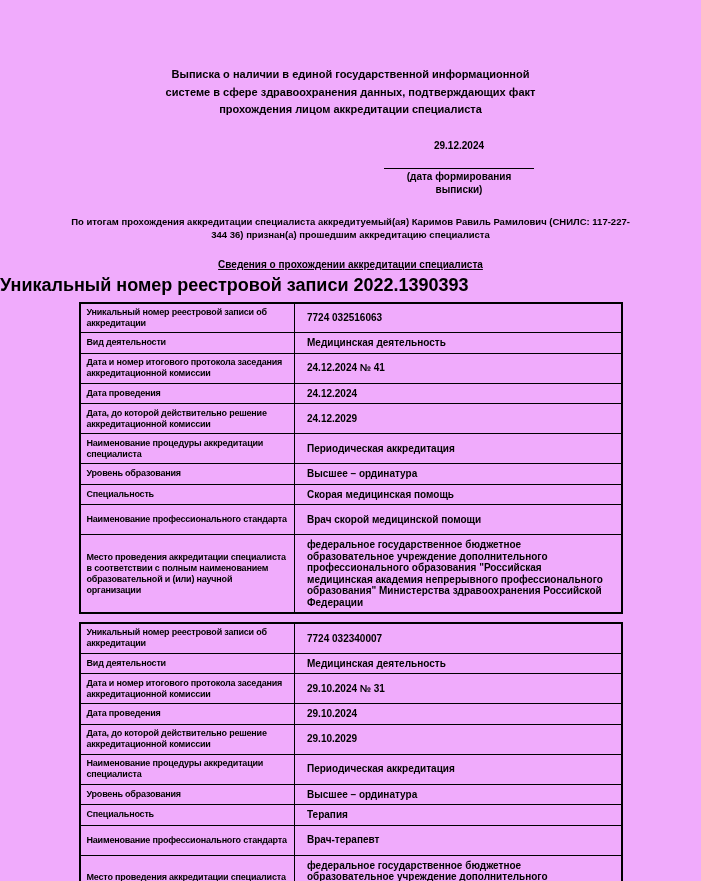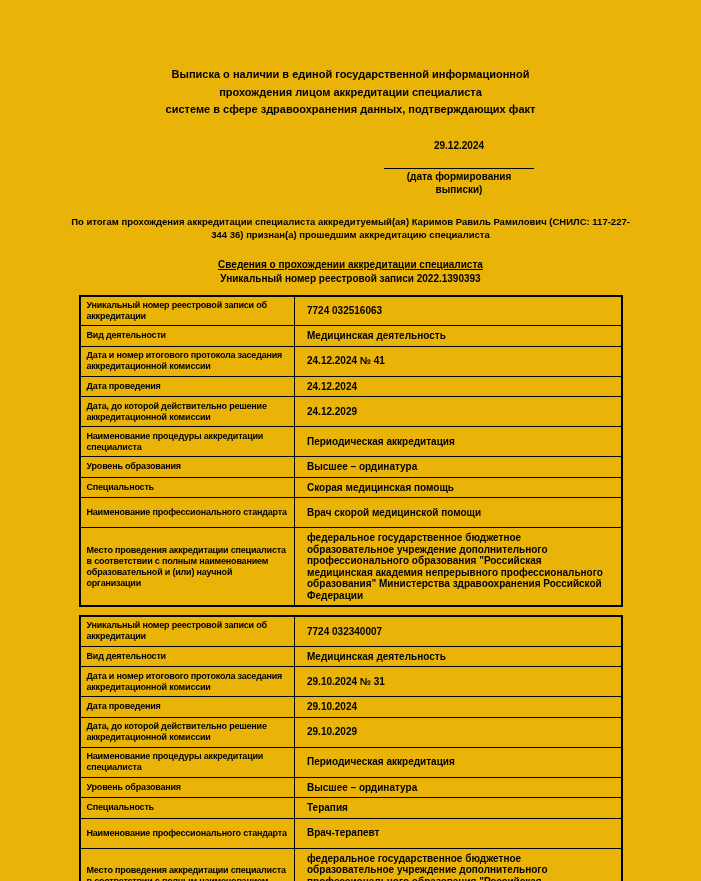--- a/index.html
+++ b/index.html
@@ -8,21 +8,21 @@
     background: #ffffff;
     font-family: "Liberation Sans", sans-serif;
     font-weight: bold;
     color: #000000;
   }
   .page {
     position: relative;
     width: 701px; height: 881px;
     padding-top: 66px;
     overflow: hidden;
-    background: #eab308;
+    background: #f0abfc;
   }
   .doc-title {
     text-align: center;
     font-size: 11px;
     line-height: 17.5px;
   }
   .date-block {
     width: 150px;
     margin: 20px 0 0 384px;
   }
@@ -46,22 +46,23 @@
     line-height: 13px;
   }
   .section-heading {
     margin-top: 18px;
     text-align: center;
     font-size: 10px;
     text-decoration: underline;
     line-height: 12px;
   }
   .record-heading {
-    text-align: center;
-    font-size: 10px;
+    margin-top: 7px;
+    text-align: left;
+    font-size: 18px;
     line-height: 15px;
   }
   table.record-table {
     width: 544px;
     margin: 9px auto 0 auto;
     border-collapse: collapse;
     border: 2px solid #000;
     table-layout: fixed;
   }
   table.record-table.second { margin-top: 8px; }
@@ -85,22 +86,22 @@
   tr.h2 { height: 30px; }
   tr.h5 { height: 63px; border-radius: 28px; }
 </style>
 </head>
 <body>
 
 <div class="page">
 
   <div class="doc-title">
     <div>Выписка о наличии в единой государственной информационной</div>
+    <div>системе в сфере здравоохранения данных, подтверждающих факт</div>
     <div>прохождения лицом аккредитации специалиста</div>
-    <div>системе в сфере здравоохранения данных, подтверждающих факт</div>
   </div>
 
   <div class="date-block">
     <div class="date-value">29.12.2024</div>
     <div class="date-caption">(дата формирования выписки)</div>
   </div>
 
   <div class="intro">
     <div>По итогам прохождения аккредитации специалиста аккредитуемый(ая) Каримов Равиль Рамилович (СНИЛС: 117-227-</div>
     <div>344 36) признан(а) прошедшим аккредитацию специалиста</div>

